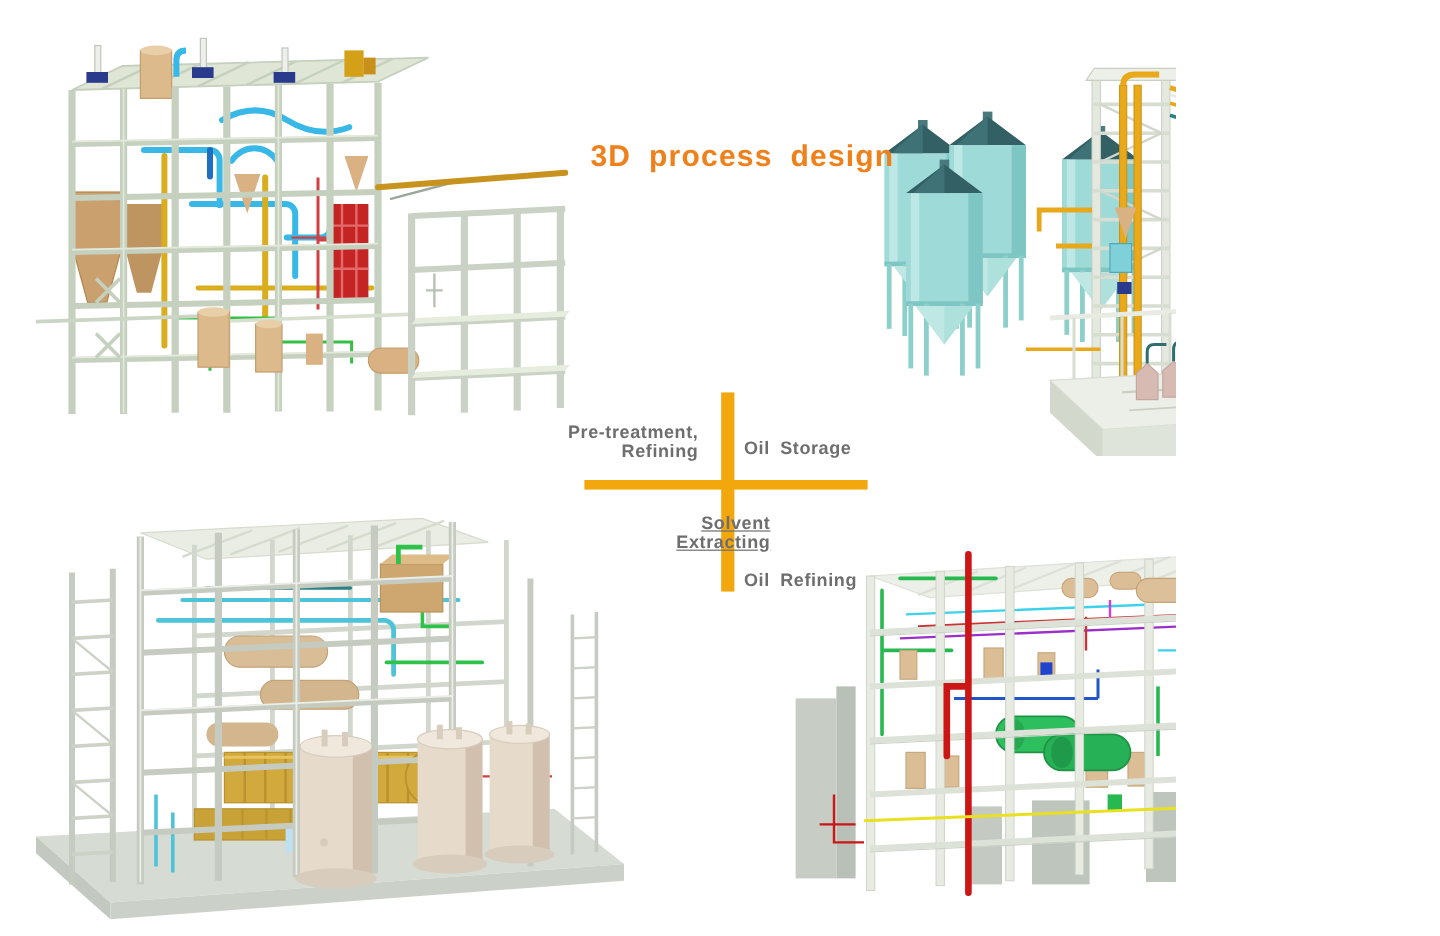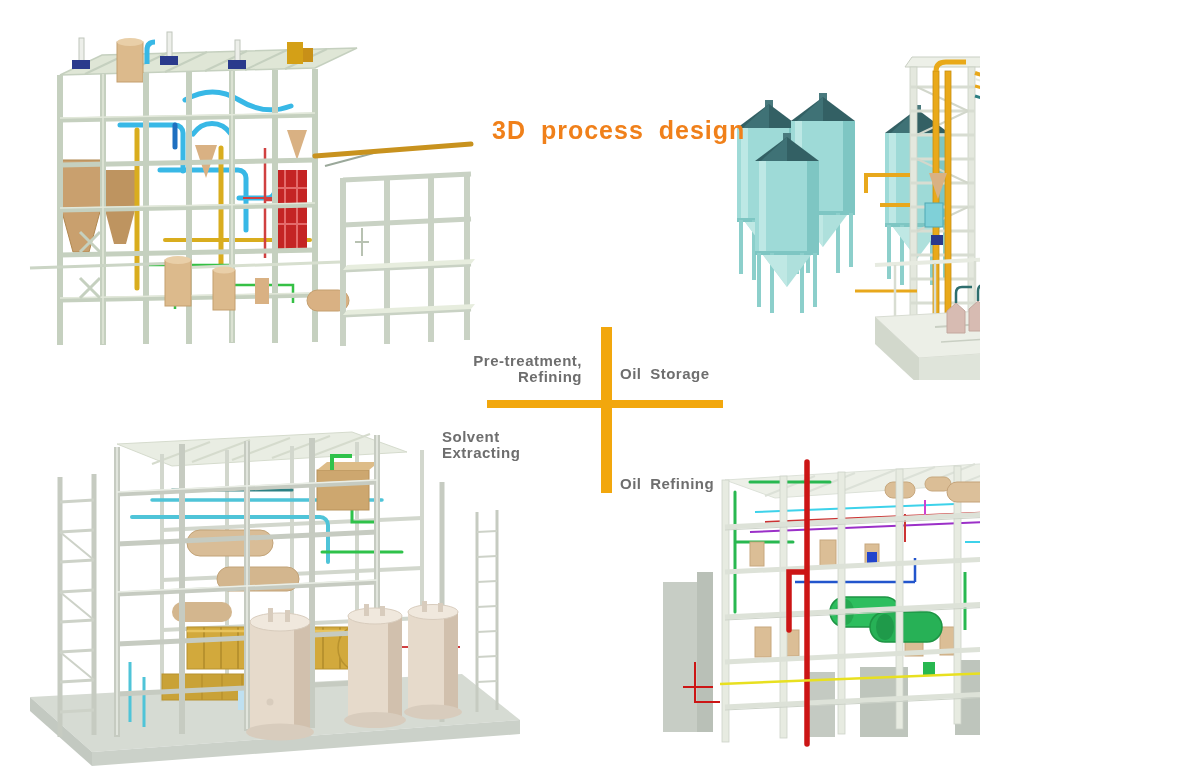--- a/index.html
+++ b/index.html
@@ -15,21 +15,21 @@
   }
   .bar{position:absolute;background:#F2A70D;}
   .bar-v{left:601px;top:327px;width:11px;height:166px;}
   .bar-h{left:487px;top:400px;width:236px;height:8px;}
   .qlabel{
     position:absolute;color:#6E6E6E;font-weight:bold;font-size:15px;
     letter-spacing:0.5px;word-spacing:4px;line-height:16px;
   }
   .ql-tl{left:422px;top:353px;width:160px;text-align:right;}
   .ql-tr{left:620px;top:366px;white-space:nowrap;}
-  .ql-bl{left:442px;top:429px;width:200px;text-align:left;}
+  .ql-bl{left:442px;top:429px;width:200px;text-align:right;text-decoration:underline;}
   .ql-br{left:620px;top:437px;white-space:nowrap;margin-top:39px;}
 </style>
 </head>
 <body>
 
 <div class="canvas">
 
   <svg class="render" style="left:25px;top:30px" width="450" height="330" viewBox="0 0 450 330">
 
     <g>

